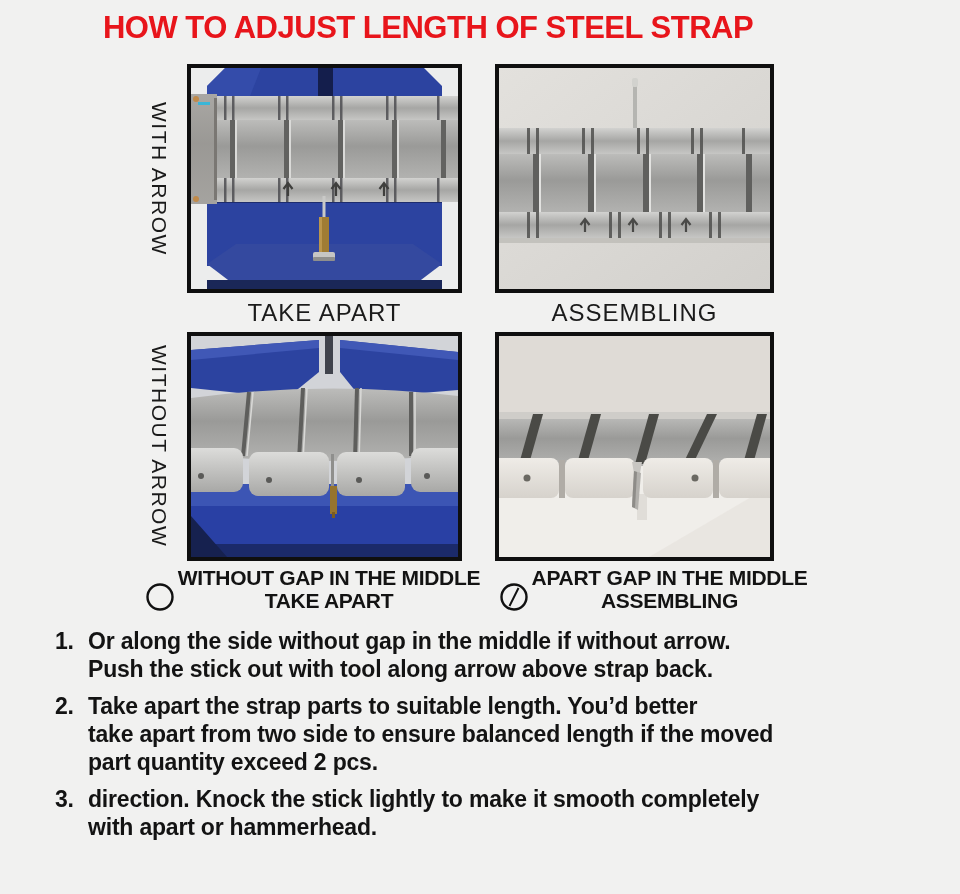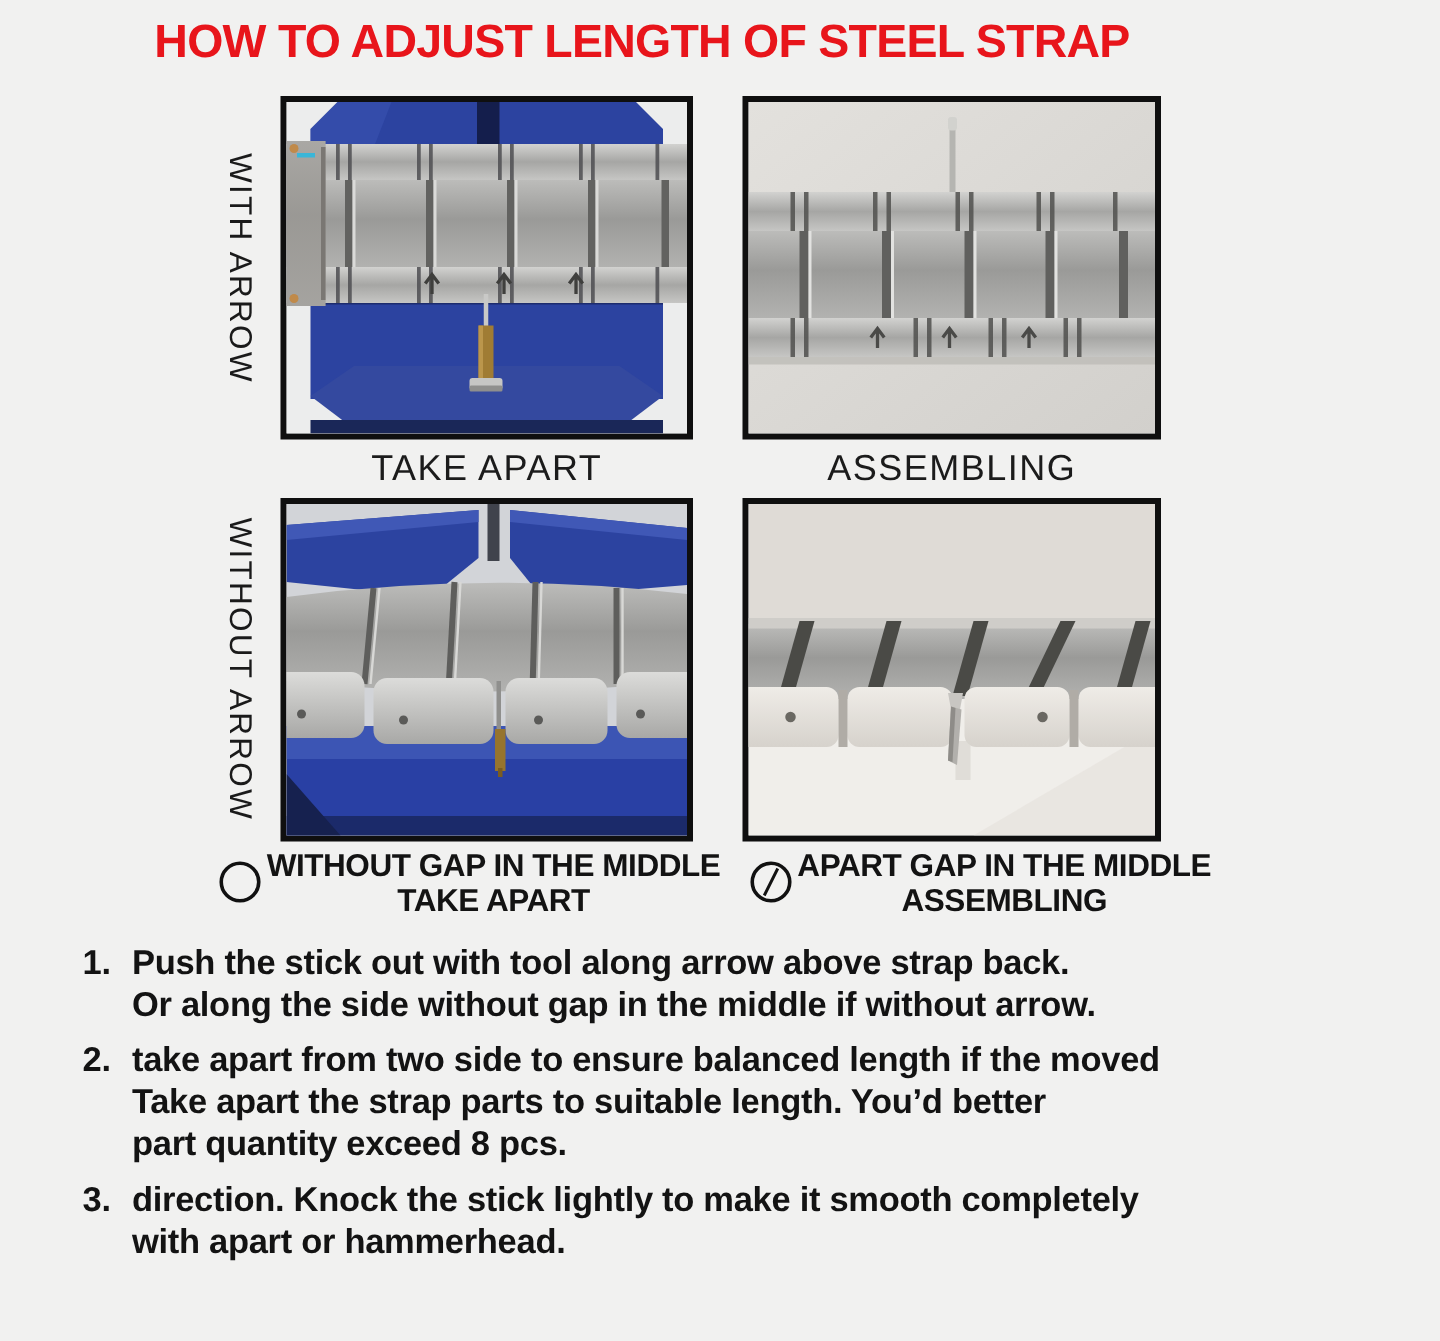--- a/index.html
+++ b/index.html
@@ -20,21 +20,21 @@
   #panel2{left:495px;top:64px;width:279px;height:229px;}
   #panel3{left:187px;top:332px;width:275px;height:229px;}
   #panel4{left:495px;top:332px;width:279px;height:229px;}
   .panel svg{display:block;width:100%;height:100%;}
 
   .cap{position:absolute;top:299px;text-align:center;font-size:24px;letter-spacing:1px;
     color:#1b1b1b;white-space:nowrap;}
   #cap-take-apart{left:187px;width:275px;}
   #cap-assembling{left:495px;width:279px;}
 
-  .gap-label{position:absolute;top:566px;display:flex;justify-content:center;align-items:center;}
+  .gap-label{position:absolute;top:566px;display:flex;justify-content:center;align-items:flex-end;}
   #gap-left{left:140px;width:345px;}
   #gap-right{left:483px;width:340px;}
   .gap-icon{flex:0 0 auto;margin:-2px 3px 0 0;}
   .gap-text{display:flex;flex-direction:column;align-items:center;}
   .gap-line{font-size:21px;font-weight:bold;letter-spacing:-0.3px;line-height:23px;
     color:#131313;white-space:nowrap;}
 
   .instructions{position:absolute;left:55px;top:627px;width:880px;}
   .instr-item{position:relative;padding-left:33px;font-size:23px;font-weight:bold;
     letter-spacing:-0.2px;line-height:28px;color:#131313;}
@@ -311,28 +311,28 @@
     </svg>
     <div class="gap-text">
       <div class="gap-line">APART GAP IN THE MIDDLE</div>
       <div class="gap-line">ASSEMBLING</div>
     </div>
   </div>
 
   <div class="instructions">
     <div class="instr-item">
       <span class="instr-num">1.</span>
+      <div class="instr-line">Or along the side without gap in the middle if without arrow.</div>
       <div class="instr-line">Push the stick out with tool along arrow above strap back.</div>
-      <div class="instr-line">Or along the side without gap in the middle if without arrow.</div>
     </div>
     <div class="instr-item">
       <span class="instr-num">2.</span>
+      <div class="instr-line">Take apart the strap parts to suitable length. You’d better</div>
       <div class="instr-line">take apart from two side to ensure balanced length if the moved</div>
-      <div class="instr-line">Take apart the strap parts to suitable length. You’d better</div>
-      <div class="instr-line">part quantity exceed 8 pcs.</div>
+      <div class="instr-line">part quantity exceed 2 pcs.</div>
     </div>
     <div class="instr-item">
       <span class="instr-num">3.</span>
       <div class="instr-line">direction. Knock the stick lightly to make it smooth completely</div>
       <div class="instr-line">with apart or hammerhead.</div>
     </div>
   </div>
 
 </div>
 

